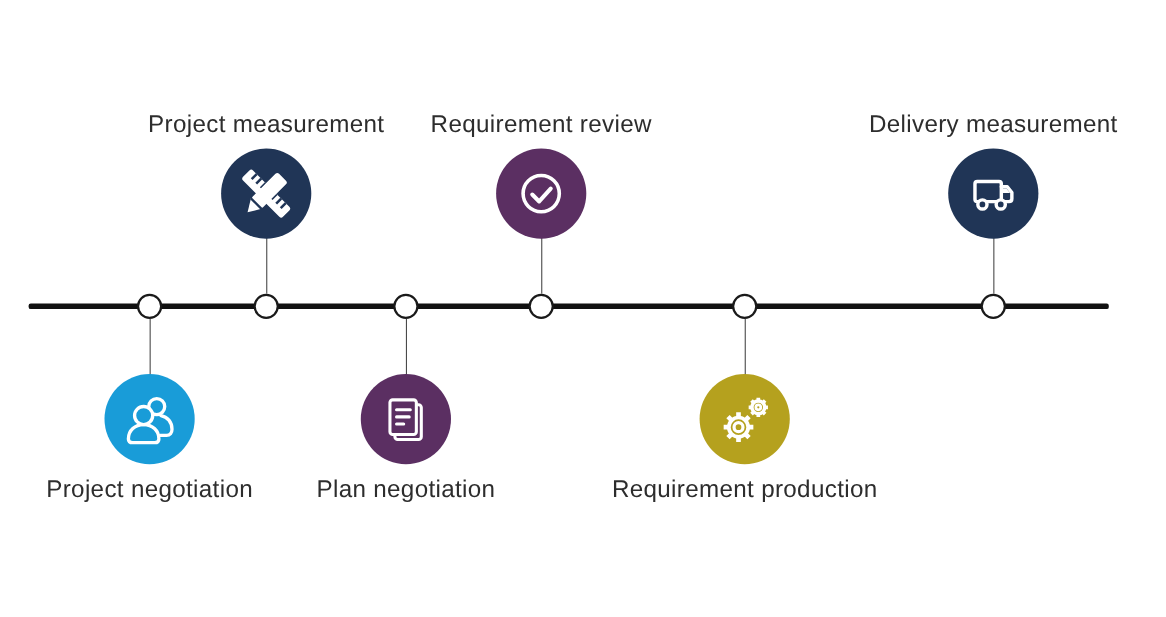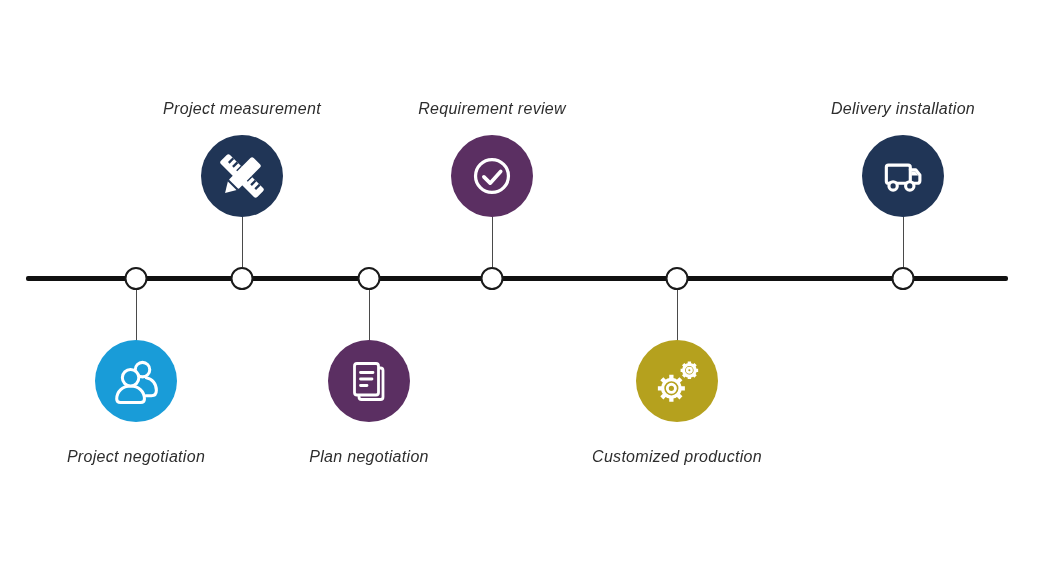--- a/index.html
+++ b/index.html
@@ -27,27 +27,26 @@
   .step {
     position: absolute;
     top: 0;
     width: 0;
     height: 561px;
   }
   .step .label {
     position: absolute;
     transform: translateX(-50%);
     white-space: nowrap;
-    font-size: 16px;
+    font-size: 22px;
     letter-spacing: 0.3px;
     color: var(--label-color, #2d2d2d);
-    font-style: italic;
   }
   .step.above .label { top: 100px; }
-  .step.below .label { top: 448px; }
+  .step.below .label { top: 432px; }
   .step .circle {
     position: absolute;
     transform: translateX(-50%);
     width: 82px;
     height: 82px;
     border-radius: 50%;
     display: flex;
     align-items: center;
     justify-content: center;
   }
@@ -155,33 +154,33 @@
         <svg width="54" height="54" viewBox="0 0 48 48" fill="none" stroke="#fff">
           <circle cx="19" cy="30.5" r="7.8" stroke-width="3"></circle>
           <circle cx="19" cy="30.5" r="3.6" stroke-width="2.6"></circle>
           <path stroke-width="3.8" d="M26.5 30.5 L31 30.5 M24.3 35.8 L27.5 39 M19 38 L19 42.5 M13.7 35.8 L10.5 39 M11.5 30.5 L7 30.5 M13.7 25.2 L10.5 22 M19 23 L19 18.5 M24.3 25.2 L27.5 22"></path>
           <circle cx="35" cy="14.5" r="5.2" stroke-width="2.8"></circle>
           <circle cx="35" cy="14.5" r="2" stroke-width="2.2"></circle>
           <path stroke-width="3" d="M39.2 14.5 L42.8 14.5 M38 17.5 L40.5 20 M35 18.7 L35 22.3 M32 17.5 L29.5 20 M30.8 14.5 L27.2 14.5 M32 11.5 L29.5 9 M35 10.3 L35 6.7 M38 11.5 L40.5 9"></path>
         </svg>
       </span>
     </div>
-    <div class="label">Customized production</div>
+    <div class="label">Requirement production</div>
   </div>
 
   <div class="step above" style="left:903px">
     <div class="node"></div>
     <div class="connector"></div>
     <div class="circle" style="background-color: rgb(32, 53, 86); color: rgb(32, 53, 86);">
       <span>
         <svg width="50" height="50" viewBox="0 0 48 48" fill="none" stroke="#fff" stroke-width="3" stroke-linecap="round" stroke-linejoin="round">
           <rect x="8" y="13.5" width="23" height="17.5" rx="2"></rect>
           <path d="M31 18 L36.2 18 L40.2 23 L40.2 28.5 C40.2 30 39.2 31 37.7 31 L31 31"></path>
           <path d="M32 19.5 L35.5 19.5 L38.7 23.5 L32 23.5 Z" fill="#fff" stroke="none"></path>
           <circle cx="14.5" cy="33.5" r="4" fill="currentColor"></circle>
           <circle cx="30.5" cy="33.5" r="4" fill="currentColor"></circle>
         </svg>
       </span>
     </div>
-    <div class="label">Delivery installation</div>
+    <div class="label">Delivery measurement</div>
   </div>
 
 </div>
 
 </body></html>

